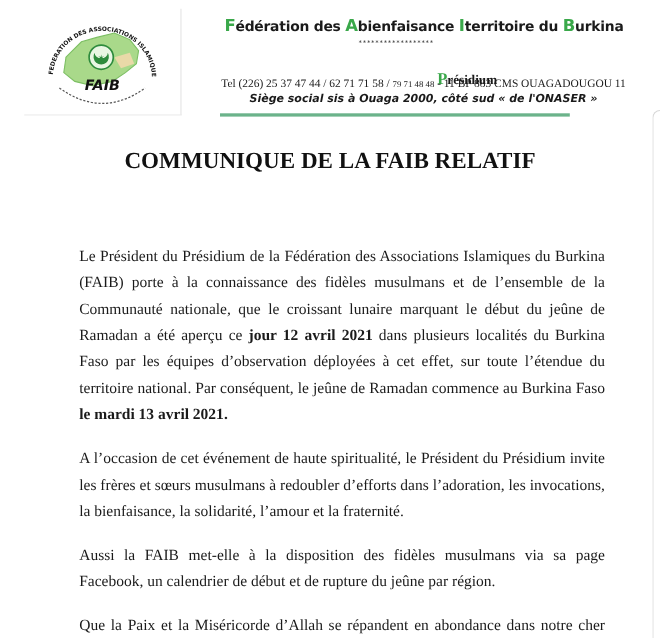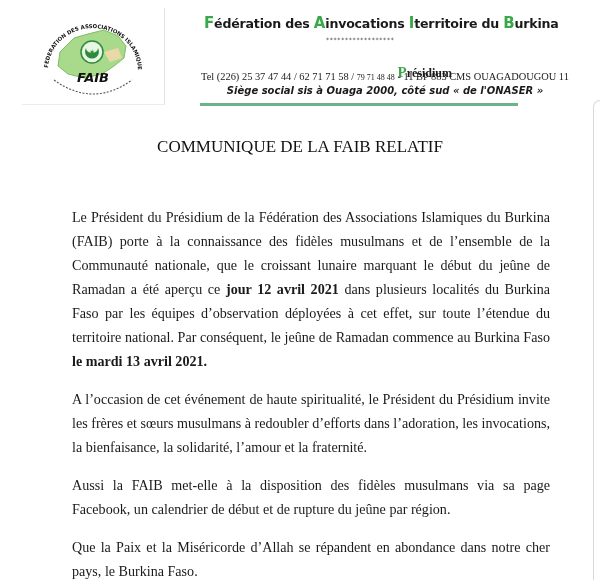--- a/index.html
+++ b/index.html
@@ -17,25 +17,25 @@
   .org-name .cap { color: #3aa84a; font-size: 15px; }
   .stars { position: absolute; left: 300px; top: 36px; width: 120px; text-align: center; font-family: "DejaVu Sans Mono", monospace; font-size: 6px; color: #333; letter-spacing: 0.2px; }
   .presidium { position: absolute; left: 322px; top: 64px; width: 130px; text-align: right; font-family: Liberation Serif, serif; font-weight: bold; font-size: 12px; color: #1a1a1a; }
   .presidium .cap { color: #3aa84a; font-size: 15px; }
   .contact { position: absolute; left: 185px; top: 71px; width: 400px; text-align: center; font-family: "Liberation Serif", serif; font-size: 10.4px; color: #1a1a1a; white-space: nowrap; }
   .contact .small { font-size: 8px; }
   .siege { position: absolute; left: 185px; top: 85px; width: 400px; text-align: center; font-family: "DejaVu Sans", sans-serif; font-style: italic; font-weight: bold; font-size: 10px; color: #1a1a1a; white-space: nowrap; }
   .divider { position: absolute; left: 200px; top: 103px; width: 318px; height: 3px; background: #6bb38a; }
 
   
-  .title { position: absolute; left: 0; top: 138px; width: 600px; text-align: center; font-family: "Liberation Serif", serif; font-weight: normal; font-size: 17px; line-height: 17px; color: #111; }
+  .title { position: absolute; left: 0; top: 138px; width: 600px; text-align: center; font-family: "Liberation Serif", serif; font-weight: bold; font-size: 21px; line-height: 17px; color: #111; }
 
   
   .body-text { position: absolute; left: 72px; top: 205px; width: 478px; font-family: "Liberation Serif", serif; font-size: 14.1px; line-height: 24px; color: #1a1a1a; text-align: justify; }
-  .body-text p { margin: 0 0 14px 0; }
+  .body-text p { margin: 16px 0 14px 0; }
   .body-text p.last-tight { text-align-last: left; }
   .body-text b { font-weight: bold; }
 </style>
 </head>
 <body>
 
 <div class="page-edge"></div>
 
 <div class="logo-frame">
   <svg viewBox="0 0 142 96">
@@ -54,21 +54,21 @@
     <text x="71" y="74" text-anchor="middle" font-family="DejaVu Sans, sans-serif" font-weight="bold" font-style="italic" font-size="13" fill="#111">FAIB</text>
 
     <text font-family="DejaVu Sans, sans-serif" font-weight="bold" font-size="5.4" fill="#111">
       <textPath href="#arcTop" startOffset="2">FEDERATION DES ASSOCIATIONS ISLAMIQUES DU BURKINA</textPath>
     </text>
     <path d="M 32 72 Q 71 100 110 72" fill="none" stroke="#555" stroke-width="1.1" stroke-dasharray="2 1.5"></path>
   </svg>
 </div>
 
 <div class="org-name">
-  <span class="cap">F</span><span>édération des </span><span class="cap">A</span><span>invocations </span><span class="cap">I</span><span>territoire du </span><span class="cap">B</span><span>urkina</span>
+  <span class="cap">F</span><span>édération des </span><span class="cap">A</span><span>bienfaisance </span><span class="cap">I</span><span>territoire du </span><span class="cap">B</span><span>urkina</span>
 </div>
 
 <div class="stars">******************</div>
 
 <div class="presidium">
   <span class="cap">P</span><span>résidium</span>
 </div>
 
 <div class="contact">
   <span>Tel (226) 25 37 47 44 / 62 71 71 58 / </span><span class="small">79 71 48 48</span><span> - 11 BP 883 CMS OUAGADOUGOU 11</span>

